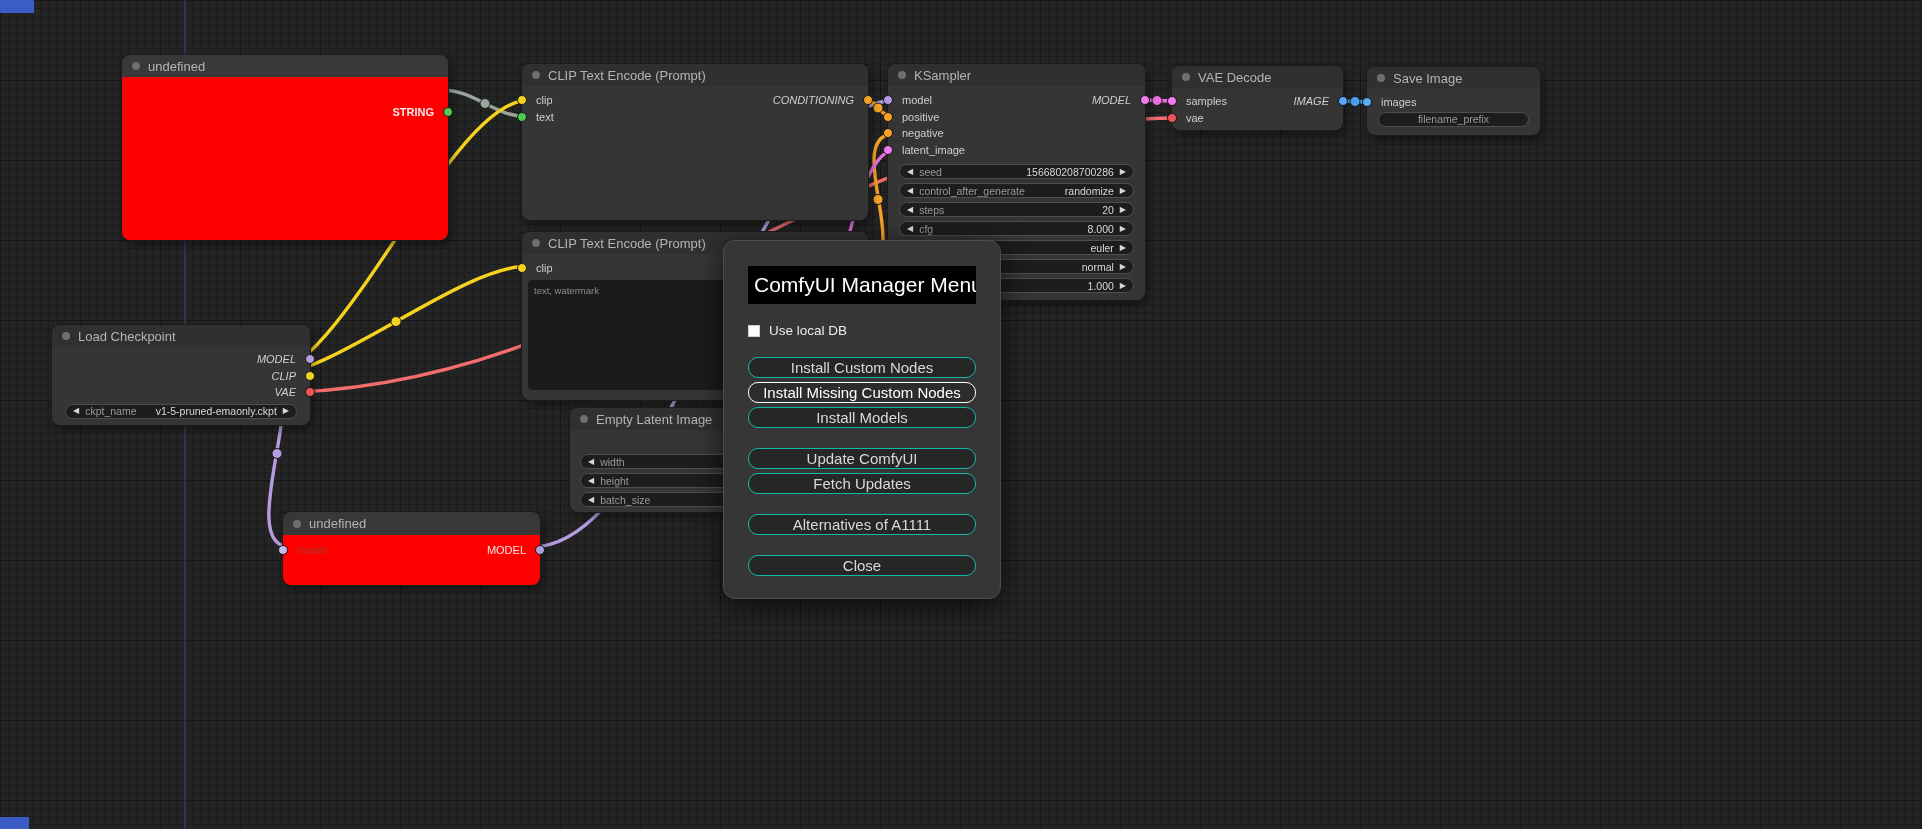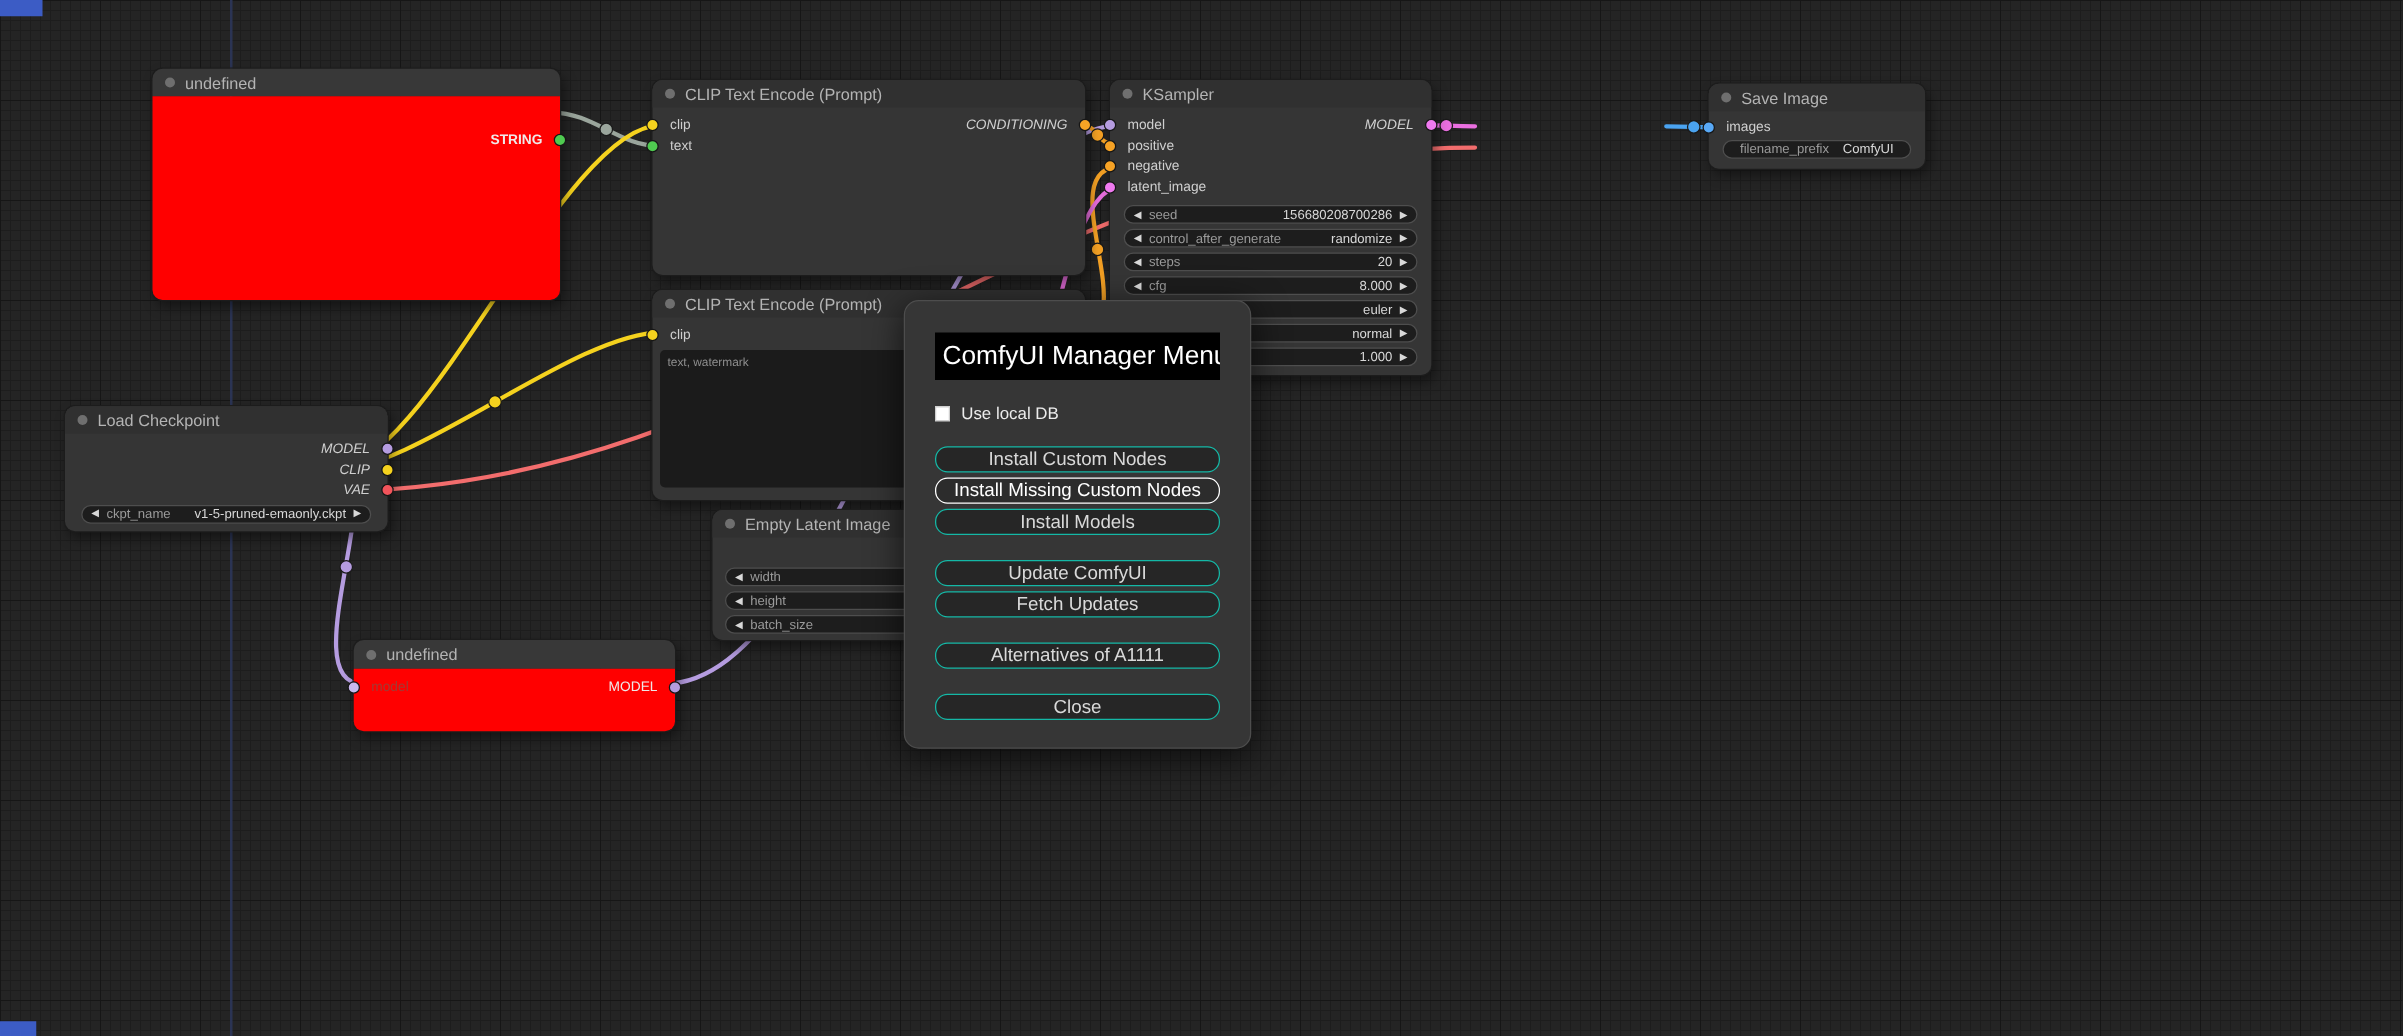--- a/index.html
+++ b/index.html
@@ -213,32 +213,49 @@
       <span class="arr">▶</span>
     </div>
     <div class="pill">
       <span class="arr">◀</span>
       <span class="wlab">denoise</span>
       <span class="wval">1.000</span>
       <span class="arr">▶</span>
     </div>
   </div>
 
+  <div class="node" id="node-vae">
+    <div class="ntitle">
+      <div class="tdot"></div>
+      <span>VAE Decode</span>
+    </div>
+    <div class="spacer5"></div>
+    <div class="row">
+      <div class="dot in c-pink"></div>
+      <span class="inlab">samples</span>
+      <span class="outlab">IMAGE</span>
+      <div class="dot out c-blue"></div>
+    </div>
+    <div class="row">
+      <div class="dot in c-red"></div>
+      <span class="inlab">vae</span>
+    </div>
+  </div>
 
   <div class="node" id="node-save">
     <div class="ntitle">
       <div class="tdot"></div>
       <span>Save Image</span>
     </div>
     <div class="spacer5"></div>
     <div class="row">
       <div class="dot in c-blue"></div>
       <span class="inlab">images</span>
     </div>
-    <div class="pill" style="margin-top:1px;">
+    <div class="pill" style="margin-top:1px;flex-direction:column;">
       <span class="wlab">filename_prefix</span>
       <span class="wval">ComfyUI</span>
     </div>
   </div>
 
   <div class="node" id="node-ckpt">
     <div class="ntitle">
       <div class="tdot"></div>
       <span>Load Checkpoint</span>
     </div>

